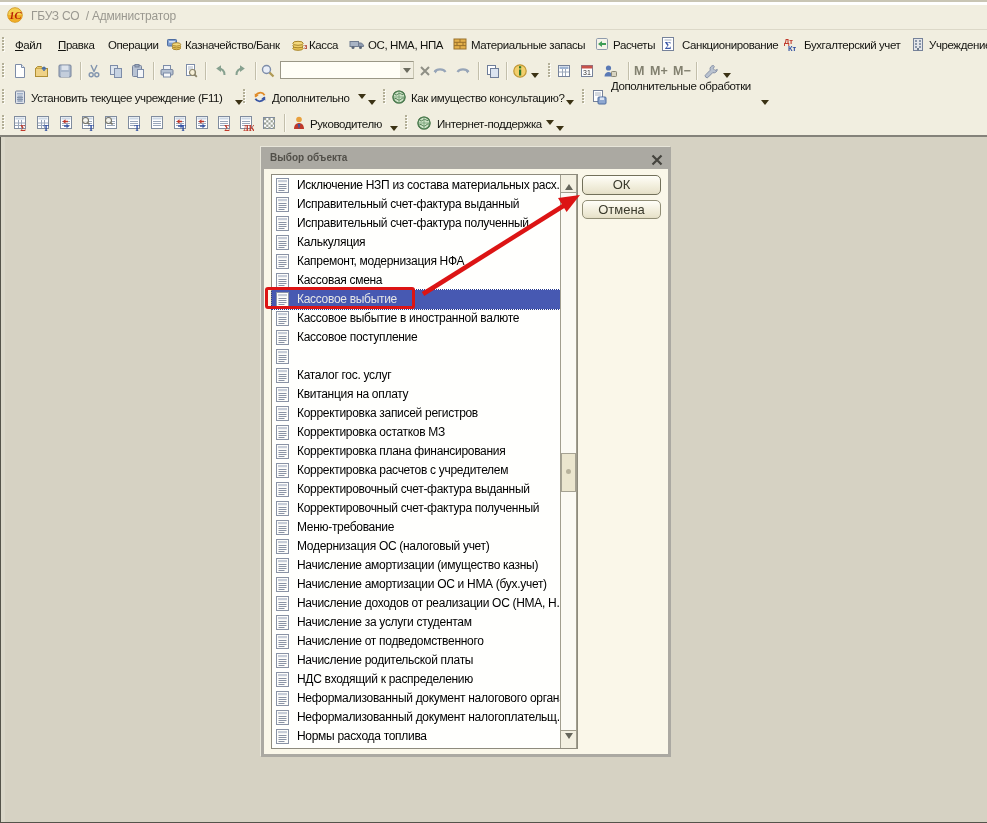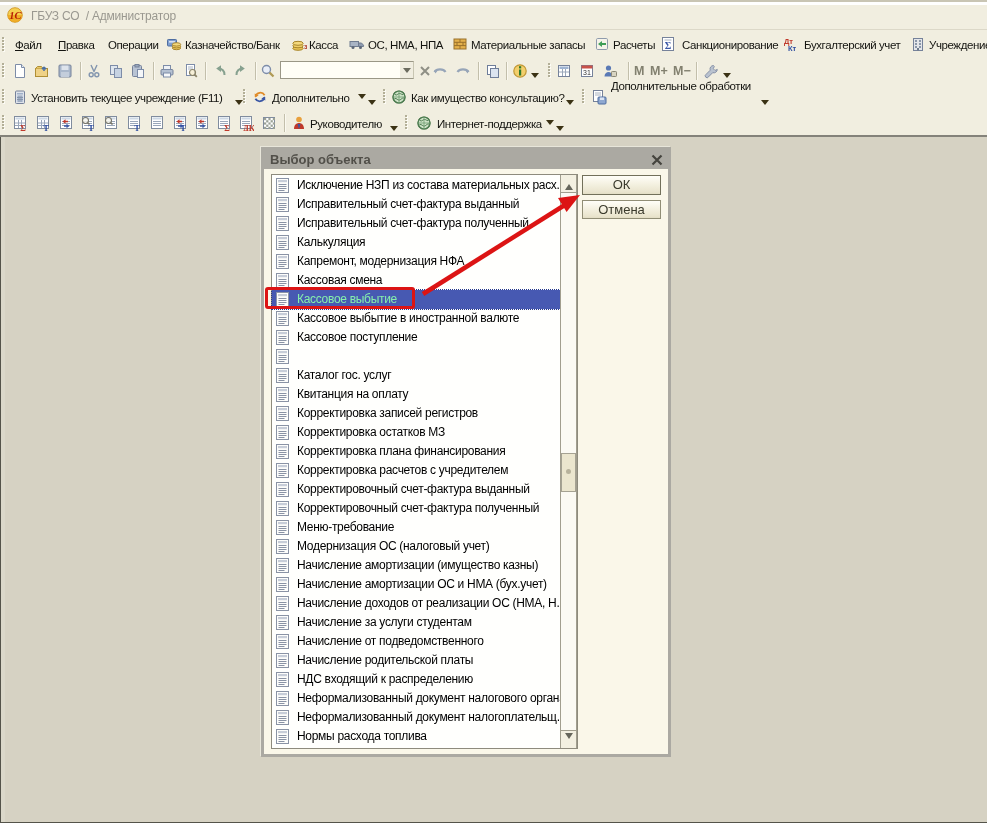--- a/index.html
+++ b/index.html
@@ -1,21 +1,21 @@
 <!DOCTYPE html>
 <html><head><meta charset="utf-8"><title>1C</title><style>
 *{margin:0;padding:0;box-sizing:border-box}
 html,body{width:987px;height:823px;overflow:hidden}
 body{position:relative;font-family:"Liberation Sans",sans-serif;background:#d6d2c3}
 .abs{position:absolute}
 .grip{background-image:radial-gradient(circle at 1.2px 1.2px,#b3af97 1.1px,rgba(0,0,0,0) 1.2px),radial-gradient(circle at 1.2px 1.2px,#fdfcf6 1.1px,rgba(0,0,0,0) 1.2px);background-size:3px 3px,3px 3px;background-position:0 0,1px 1px;background-repeat:repeat-y,repeat-y}
 .mtxt{font-size:11.5px;letter-spacing:-0.4px;color:#141410;line-height:16px;white-space:nowrap}
 .lbl{font-size:11.5px;letter-spacing:-0.4px;color:#141410;line-height:16px;white-space:nowrap}
 .row{position:absolute;height:19px;line-height:19px;font-size:12px;letter-spacing:-0.3px;color:#000;white-space:nowrap;overflow:hidden;padding-left:25px}
-.btn{border:1px solid #918e76;border-radius:0;background:linear-gradient(#fffef8,#f4f1e1 45%,#e9e4cd 90%,#e2ddc4);font-size:13px;color:#3a3a2c;text-align:center;font-family:"Liberation Sans",sans-serif}
+.btn{border:1px solid #918e76;border-radius:5px;background:linear-gradient(#fffef8,#f4f1e1 45%,#e9e4cd 90%,#e2ddc4);font-size:13px;color:#3a3a2c;text-align:center;font-family:"Liberation Sans",sans-serif}
 </style></head><body>
 <div class="abs" style="left:0;top:0;width:987px;height:135px;background:#f1eee0"></div>
 <div class="abs" style="left:0;top:0;width:987px;height:1.5px;background:#c9c5b4"></div>
 <div class="abs" style="left:0;top:1.5px;width:987px;height:3px;background:#ffffff"></div>
 <div class="abs" style="left:0;top:135px;width:987px;height:2px;background:#84827a"></div>
 <div class="abs" style="left:0;top:29px;width:987px;height:1px;background:#dcd8c8"></div>
 <svg class="abs" style="left:7px;top:7px" width="16" height="16" viewBox="0 0 16 16">
 <circle cx="8" cy="8" r="7.3" fill="#f6d04f" stroke="#cf9526" stroke-width="0.9"></circle>
 <path d="M8 15.3a7.3 7.3 0 007.3-7.3H0.7A7.3 7.3 0 008 15.3z" fill="#eda31a" fill-opacity="0.75"></path>
 <text x="8.4" y="11.8" font-size="10.5" text-anchor="middle" fill="#b81e04" font-family="Liberation Serif" font-weight="bold" font-style="italic">1С</text>
@@ -363,21 +363,21 @@
     <ellipse cx="8" cy="8" rx="6" ry="6" fill="none" stroke="#4f7d52" stroke-width="1.2"></ellipse>
     <path d="M8 2v12M2 8h12" stroke="#6c9c6e" stroke-width="0.8"></path>
   </svg>
 <div class="abs lbl" style="left:437px;top:116px">Интернет-поддержка</div>
 <div class="abs" style="left:546px;top:120px;width:0;height:0;border-left:4px solid transparent;border-right:4px solid transparent;border-top:5px solid #3b3214"></div>
 <div class="abs" style="left:556px;top:126px;width:0;height:0;border-left:4px solid transparent;border-right:4px solid transparent;border-top:5px solid #3b3214"></div>
 <div class="abs" style="left:0;top:137px;width:1px;height:686px;background:#54534a"></div>
 <div class="abs" style="left:1px;top:137px;width:4px;height:686px;background:#dbd8ca"></div>
 <div class="abs" style="left:0;top:821.5px;width:987px;height:1.5px;background:#54534a"></div>
 <div class="abs" style="left:261px;top:147px;width:410px;height:610px;background:#aba9a2;box-shadow:-1px -1px 0 #e8e6da"></div>
-<div class="abs" style="left:270px;top:152px;font-size:13px;font-weight:bold;color:#514f49">Выбор объекта</div>
+<div class="abs" style="left:270px;top:152px;font-size:10px;font-weight:bold;color:#514f49">Выбор объекта</div>
 <svg class="abs" style="left:651px;top:154px" width="12" height="12" viewBox="0 0 12 12">
 <path d="M1.5 1.5l9 9M10.5 1.5l-9 9" stroke="#45443e" stroke-width="2.2"></path>
   </svg>
 <div class="abs" style="left:264px;top:169px;width:404px;height:585px;background:#faf7e9"></div>
 <div class="abs" style="left:271px;top:174px;width:307px;height:575px;border:1px solid #8e8b7d;background:#fffffd"></div>
 <div class="row" style="left:272px;top:176px;width:288px"><svg class="abs" style="left:4px;top:2px" width="13" height="15" viewBox="0 0 13 15">
 <rect x="0.5" y="0.5" width="12" height="14" fill="#fdfdfb" stroke="#8a93a5"></rect>
 <rect x="2" y="2" width="9" height="2.2" fill="#c7cdd8"></rect>
 <line x1="2.5" y1="6.5" x2="10.5" y2="6.5" stroke="#8a93a5"></line>
 <line x1="2.5" y1="8.5" x2="10.5" y2="8.5" stroke="#8a93a5"></line>
@@ -417,21 +417,21 @@
 <line x1="2.5" y1="12.5" x2="8.5" y2="12.5" stroke="#8a93a5"></line>
 </svg><span>Капремонт, модернизация НФА</span></div>
 <div class="row" style="left:272px;top:271px;width:288px"><svg class="abs" style="left:4px;top:2px" width="13" height="15" viewBox="0 0 13 15">
 <rect x="0.5" y="0.5" width="12" height="14" fill="#fdfdfb" stroke="#8a93a5"></rect>
 <rect x="2" y="2" width="9" height="2.2" fill="#c7cdd8"></rect>
 <line x1="2.5" y1="6.5" x2="10.5" y2="6.5" stroke="#8a93a5"></line>
 <line x1="2.5" y1="8.5" x2="10.5" y2="8.5" stroke="#8a93a5"></line>
 <line x1="2.5" y1="10.5" x2="10.5" y2="10.5" stroke="#8a93a5"></line>
 <line x1="2.5" y1="12.5" x2="8.5" y2="12.5" stroke="#8a93a5"></line>
 </svg><span>Кассовая смена</span></div>
-<div class="row" style="left:272px;top:290px;width:288px;background:#4759b2;color:#86efac;outline:1px dotted #27398d;outline-offset:0px"><svg class="abs" style="left:4px;top:2px" width="13" height="15" viewBox="0 0 13 15">
+<div class="row" style="left:272px;top:290px;width:288px;background:#4759b2;color:#e5e5e5;outline:1px dotted #27398d;outline-offset:0px"><svg class="abs" style="left:4px;top:2px" width="13" height="15" viewBox="0 0 13 15">
 <rect x="0.5" y="0.5" width="12" height="14" fill="#fdfdfb" stroke="#8a93a5"></rect>
 <rect x="2" y="2" width="9" height="2.2" fill="#c7cdd8"></rect>
 <line x1="2.5" y1="6.5" x2="10.5" y2="6.5" stroke="#8a93a5"></line>
 <line x1="2.5" y1="8.5" x2="10.5" y2="8.5" stroke="#8a93a5"></line>
 <line x1="2.5" y1="10.5" x2="10.5" y2="10.5" stroke="#8a93a5"></line>
 <line x1="2.5" y1="12.5" x2="8.5" y2="12.5" stroke="#8a93a5"></line>
 </svg><span>Кассовое выбытие</span></div>
 <div class="row" style="left:272px;top:309px;width:288px"><svg class="abs" style="left:4px;top:2px" width="13" height="15" viewBox="0 0 13 15">
 <rect x="0.5" y="0.5" width="12" height="14" fill="#fdfdfb" stroke="#8a93a5"></rect>
 <rect x="2" y="2" width="9" height="2.2" fill="#c7cdd8"></rect>

